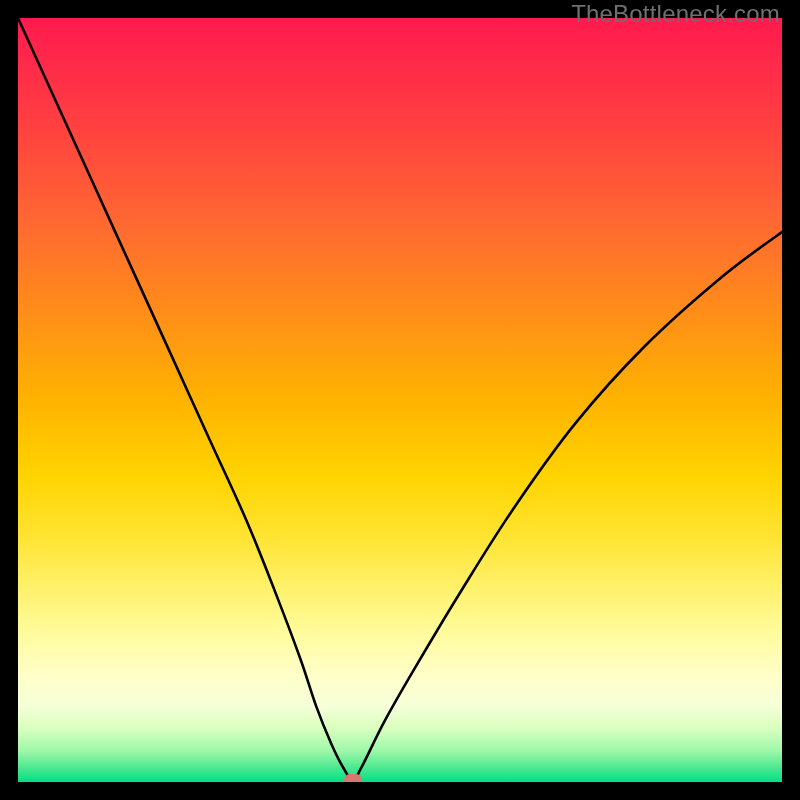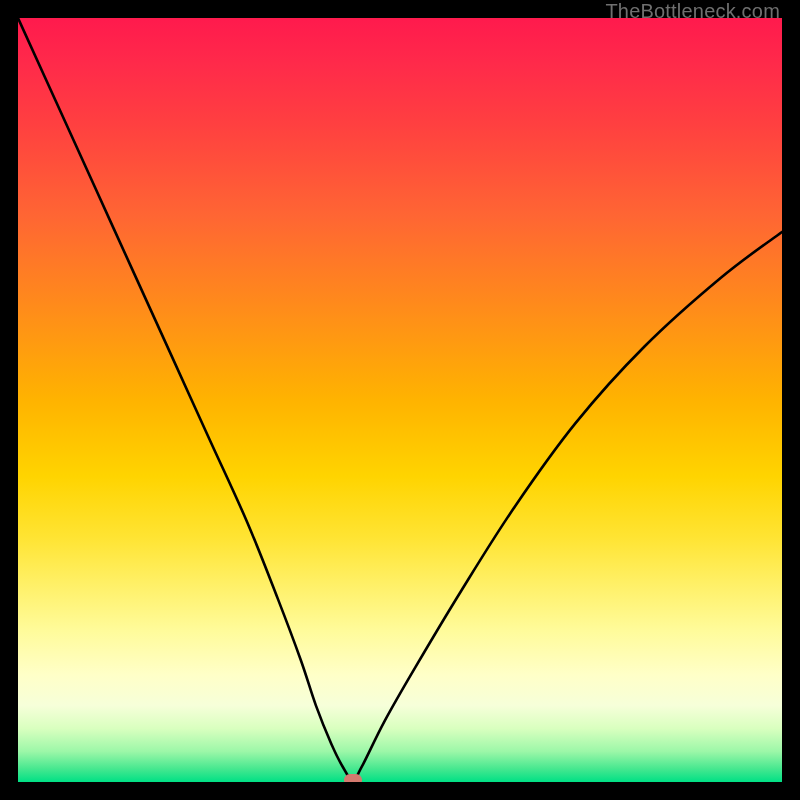--- a/index.html
+++ b/index.html
@@ -57,21 +57,21 @@
     height: 12px;
     background: #d47a6f;
     border-radius: 999px;
   }
 
   .watermark {
     position: absolute;
     top: 0;
     right: 20px;
     color: #6f6f6f;
-    font-size: 20px;
+    font-size: 24px;
     font-weight: 400;
     letter-spacing: 0.2px;
   }
 </style>
 </head>
 <body>
 
 <div class="frame">
   <div class="plot-area">
     <div class="gradient"></div>

